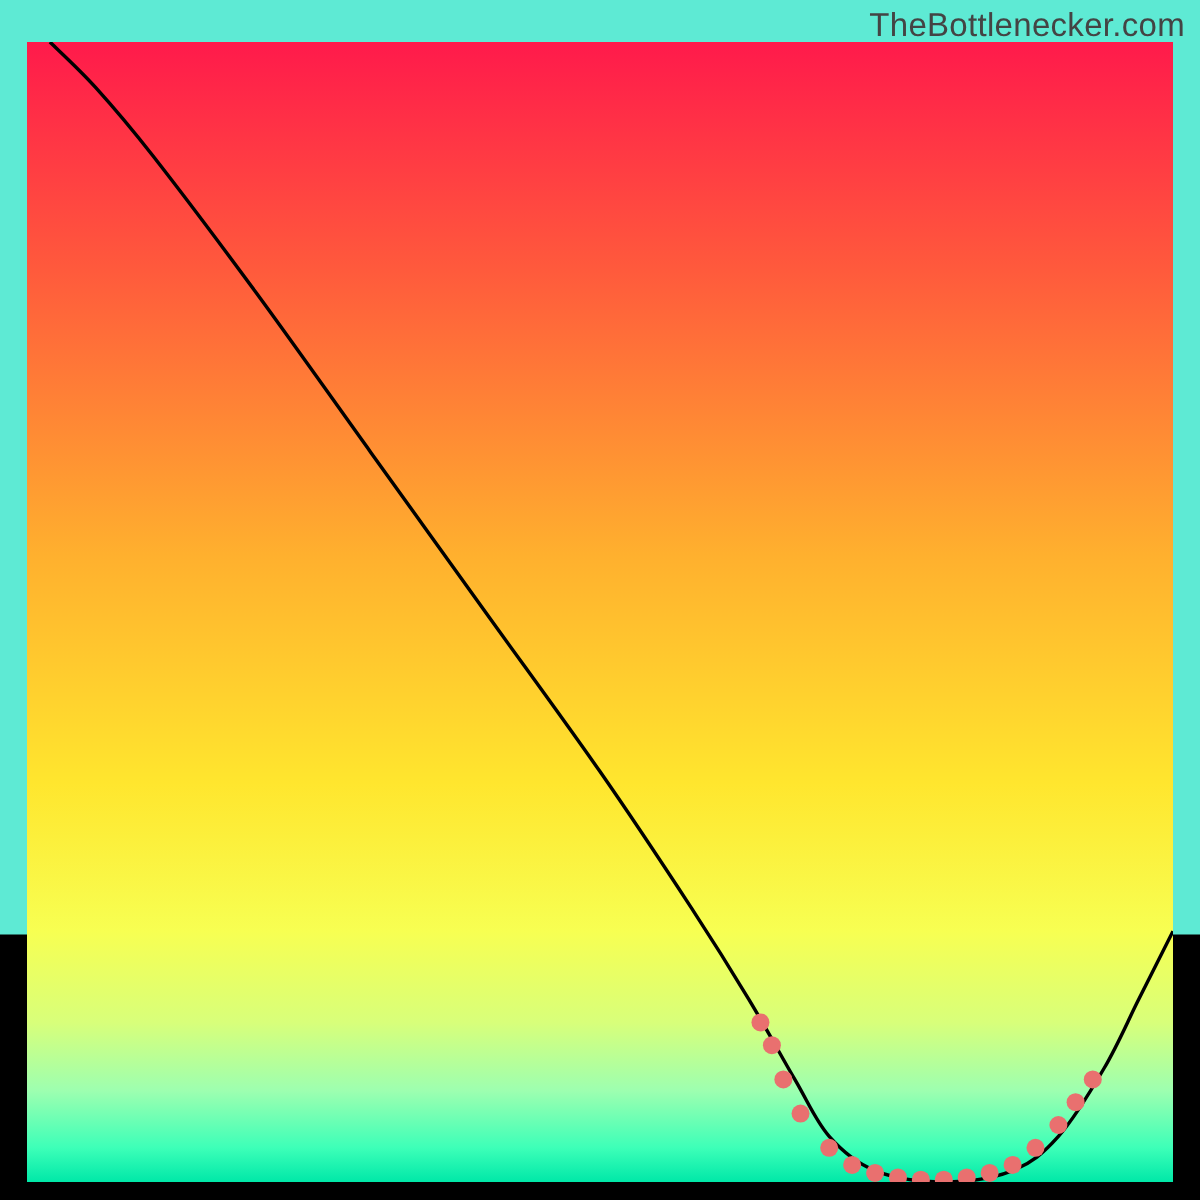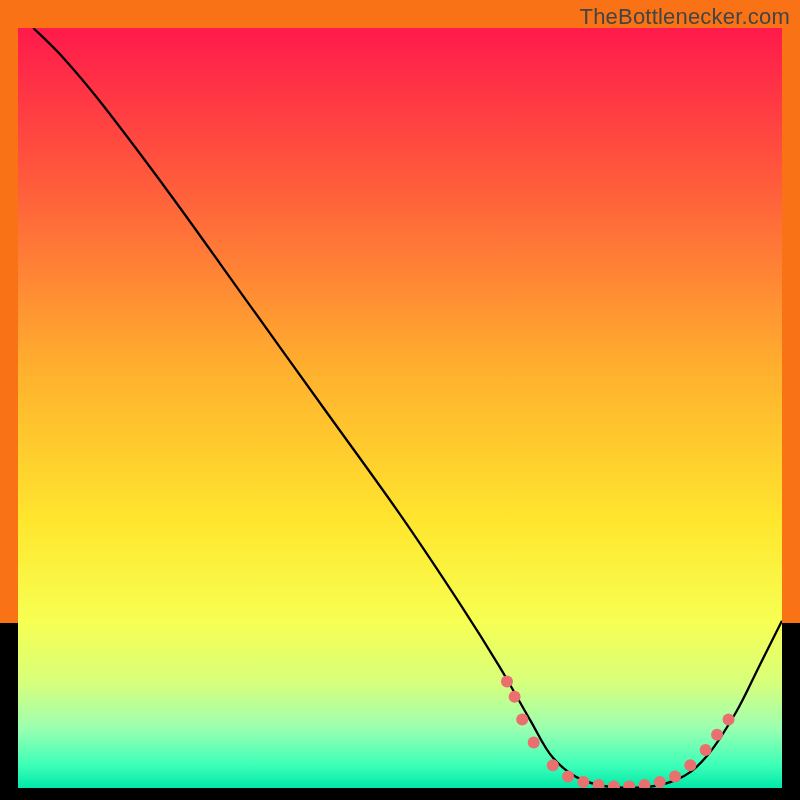--- a/index.html
+++ b/index.html
@@ -8,21 +8,21 @@
     width: 800px;
     height: 800px;
     background: #000;
     overflow: hidden;
     font-family: Arial, Helvetica, sans-serif;
   }
   .frame {
     position: relative;
     width: 800px;
     height: 623px;
-    background: #f97316;
+    background: #5eead4;
   }
   .watermark {
     position: absolute;
     top: 4px;
     right: 10px;
     color: #444;
     font-size: 22px;
     font-weight: 500;
     letter-spacing: 0.2px;
     z-index: 50;

